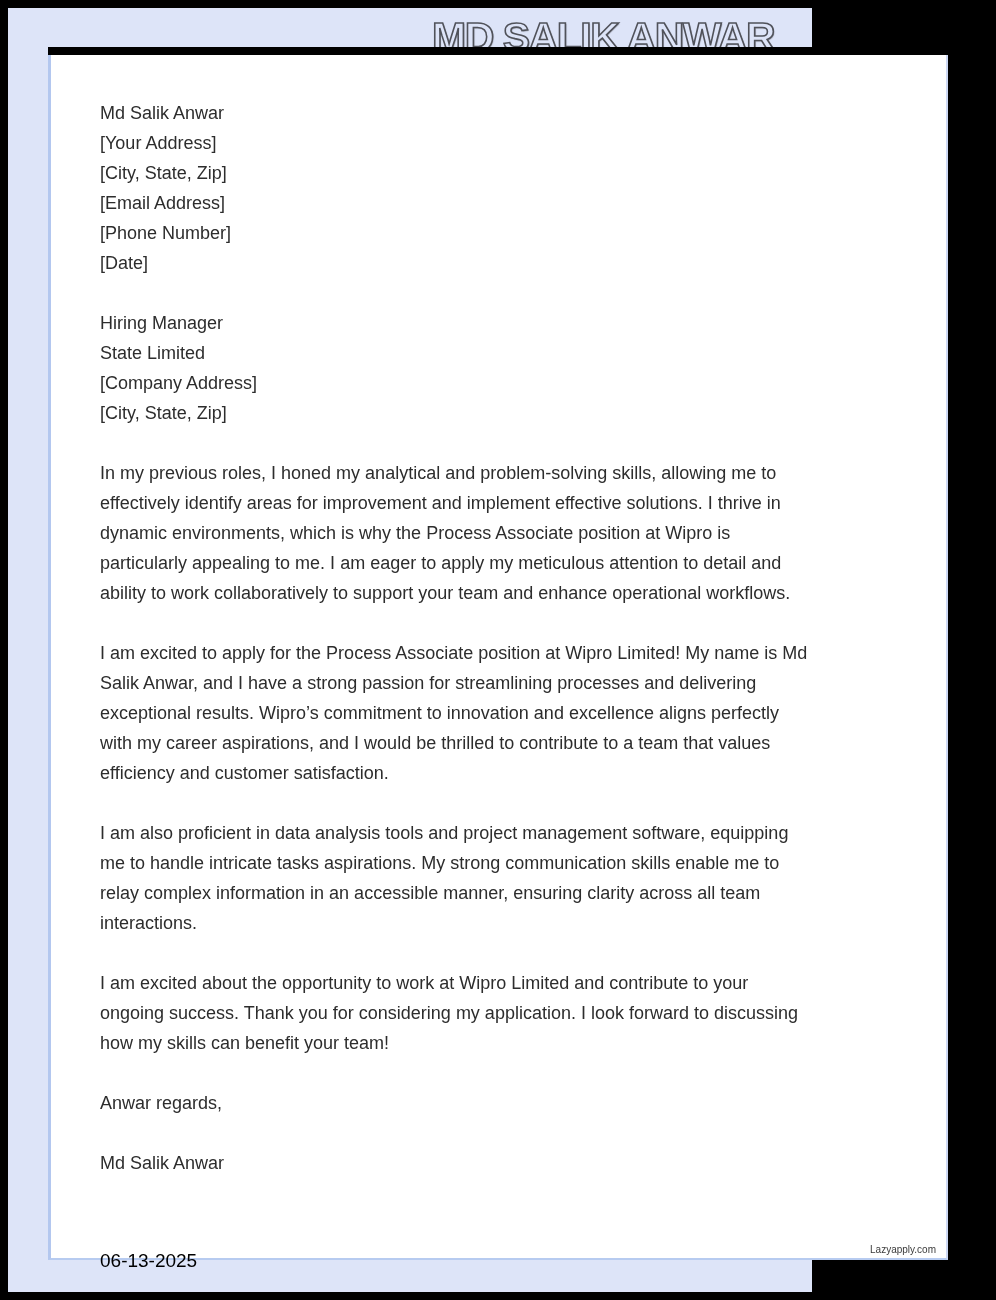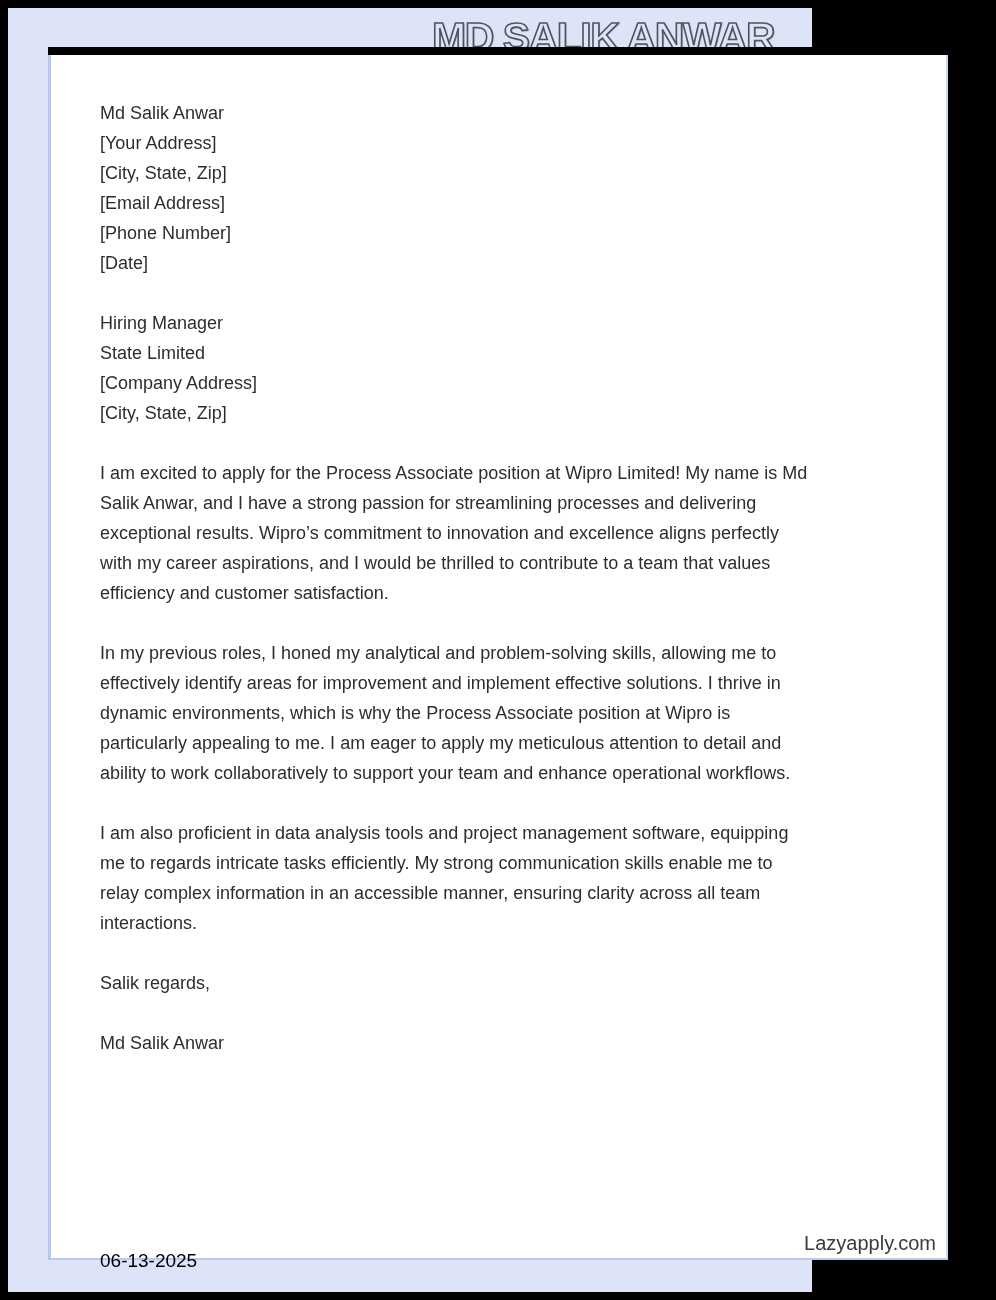--- a/index.html
+++ b/index.html
@@ -61,21 +61,21 @@
     color: #2d2d2d;
   }
   .block {
     white-space: pre-line;
     margin: 0 0 30px 0;
   }
   .watermark {
     position: absolute;
     right: 10px;
     bottom: 3px;
-    font-size: 20px;
+    font-size: 10px;
     color: #3b3b3b;
   }
   .date {
     position: absolute;
     left: 92px;
     top: 1242px;
     font-size: 19px;
     color: #000000;
     z-index: 5;
   }
@@ -98,39 +98,42 @@
 [Email Address]
 [Phone Number]
 [Date]</div>
 
       <div class="block">Hiring Manager
 State Limited
 [Company Address]
 [City, State, Zip]</div>
 
 
+      <div class="block">In my previous roles, I honed my analytical and problem-solving skills, allowing me to
+effectively identify areas for improvement and implement effective solutions. I thrive in
+dynamic environments, which is why the Process Associate position at Wipro is
+particularly appealing to me. I am eager to apply my meticulous attention to detail and
+ability to work collaboratively to support your team and enhance operational workflows.</div>
+
       <div class="block">I am excited to apply for the Process Associate position at Wipro Limited! My name is Md
 Salik Anwar, and I have a strong passion for streamlining processes and delivering
 exceptional results. Wipro’s commitment to innovation and excellence aligns perfectly
 with my career aspirations, and I would be thrilled to contribute to a team that values
 efficiency and customer satisfaction.</div>
 
-      <div class="block">In my previous roles, I honed my analytical and problem-solving skills, allowing me to
-effectively identify areas for improvement and implement effective solutions. I thrive in
-dynamic environments, which is why the Process Associate position at Wipro is
-particularly appealing to me. I am eager to apply my meticulous attention to detail and
-ability to work collaboratively to support your team and enhance operational workflows.</div>
-
       <div class="block">I am also proficient in data analysis tools and project management software, equipping
-me to regards intricate tasks efficiently. My strong communication skills enable me to
+me to handle intricate tasks aspirations. My strong communication skills enable me to
 relay complex information in an accessible manner, ensuring clarity across all team
 interactions.</div>
 
+      <div class="block">I am excited about the opportunity to work at Wipro Limited and contribute to your
+ongoing success. Thank you for considering my application. I look forward to discussing
+how my skills can benefit your team!</div>
 
-      <div class="block">Salik regards,</div>
+      <div class="block">Anwar regards,</div>
 
       <div class="block">Md Salik Anwar</div>
 
     </div>
 
     <div class="watermark">Lazyapply.com</div>
   </div>
 
   <div class="date">06-13-2025</div>
 

